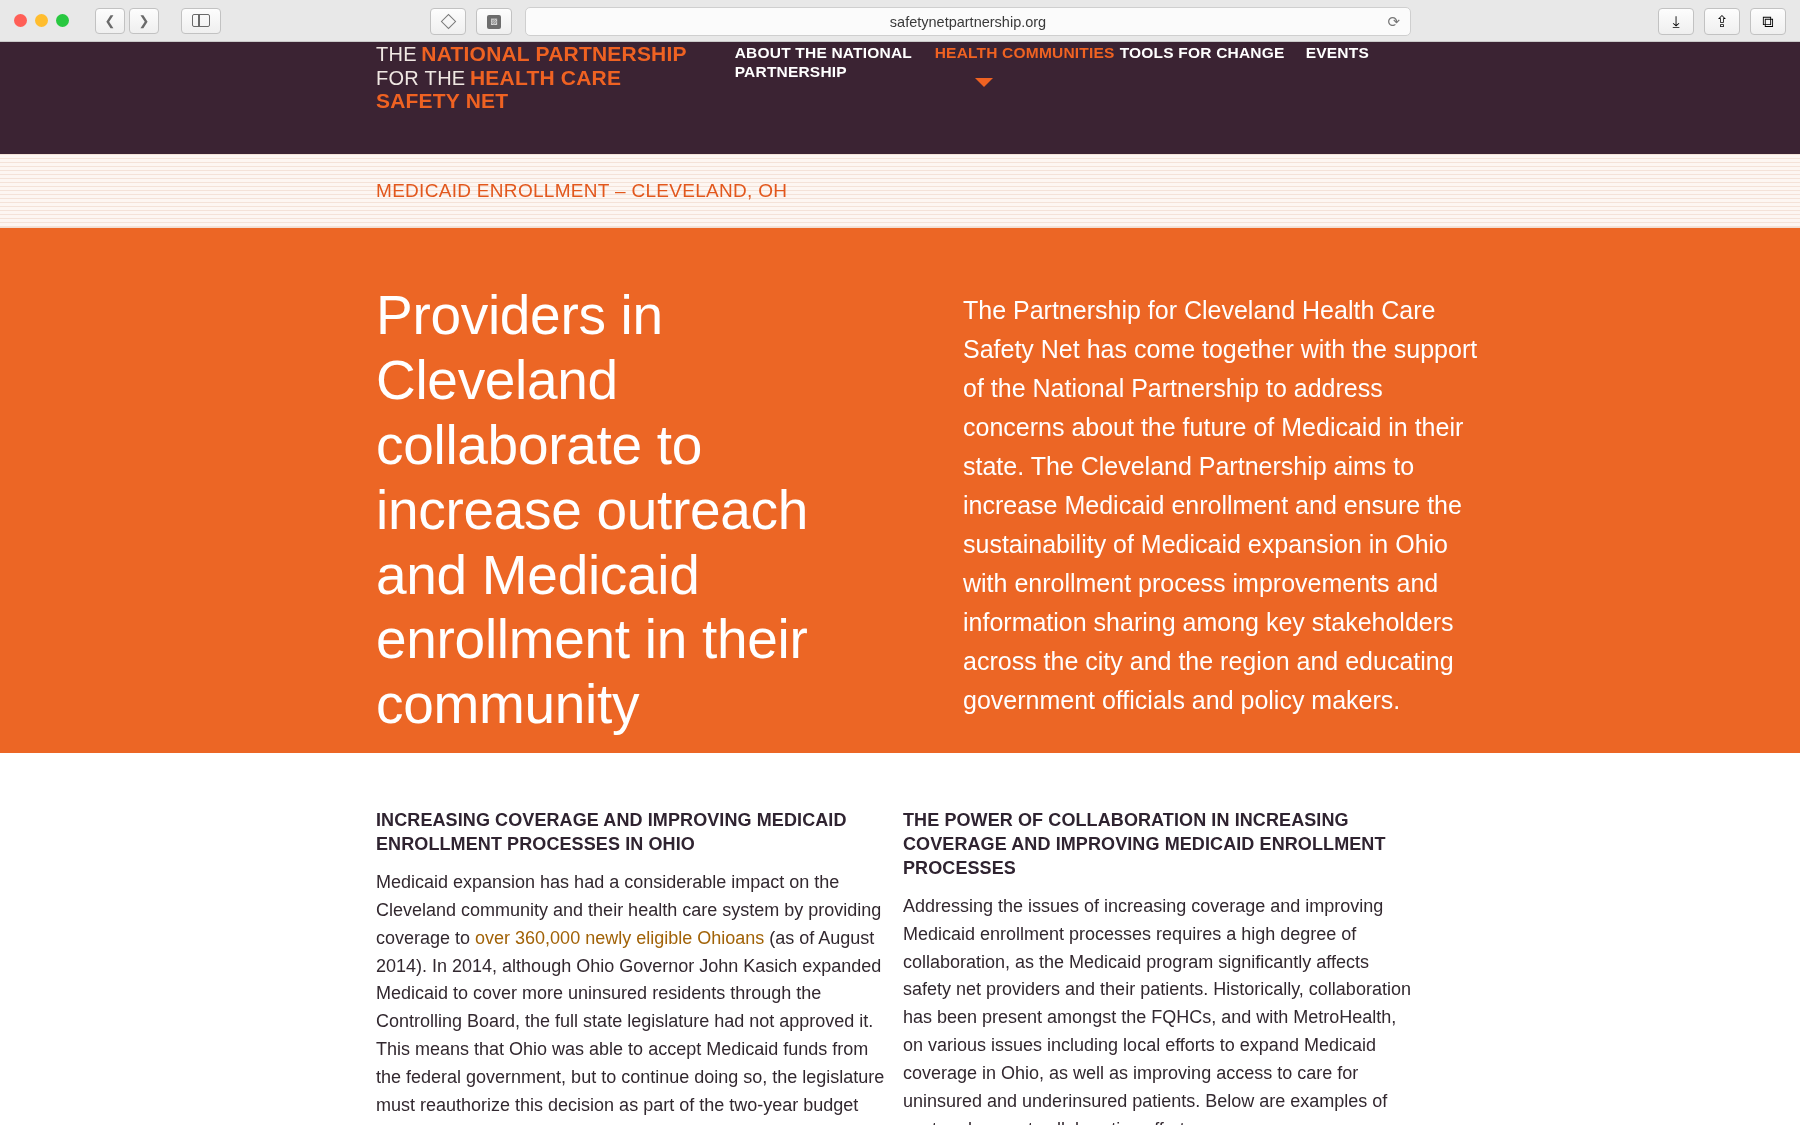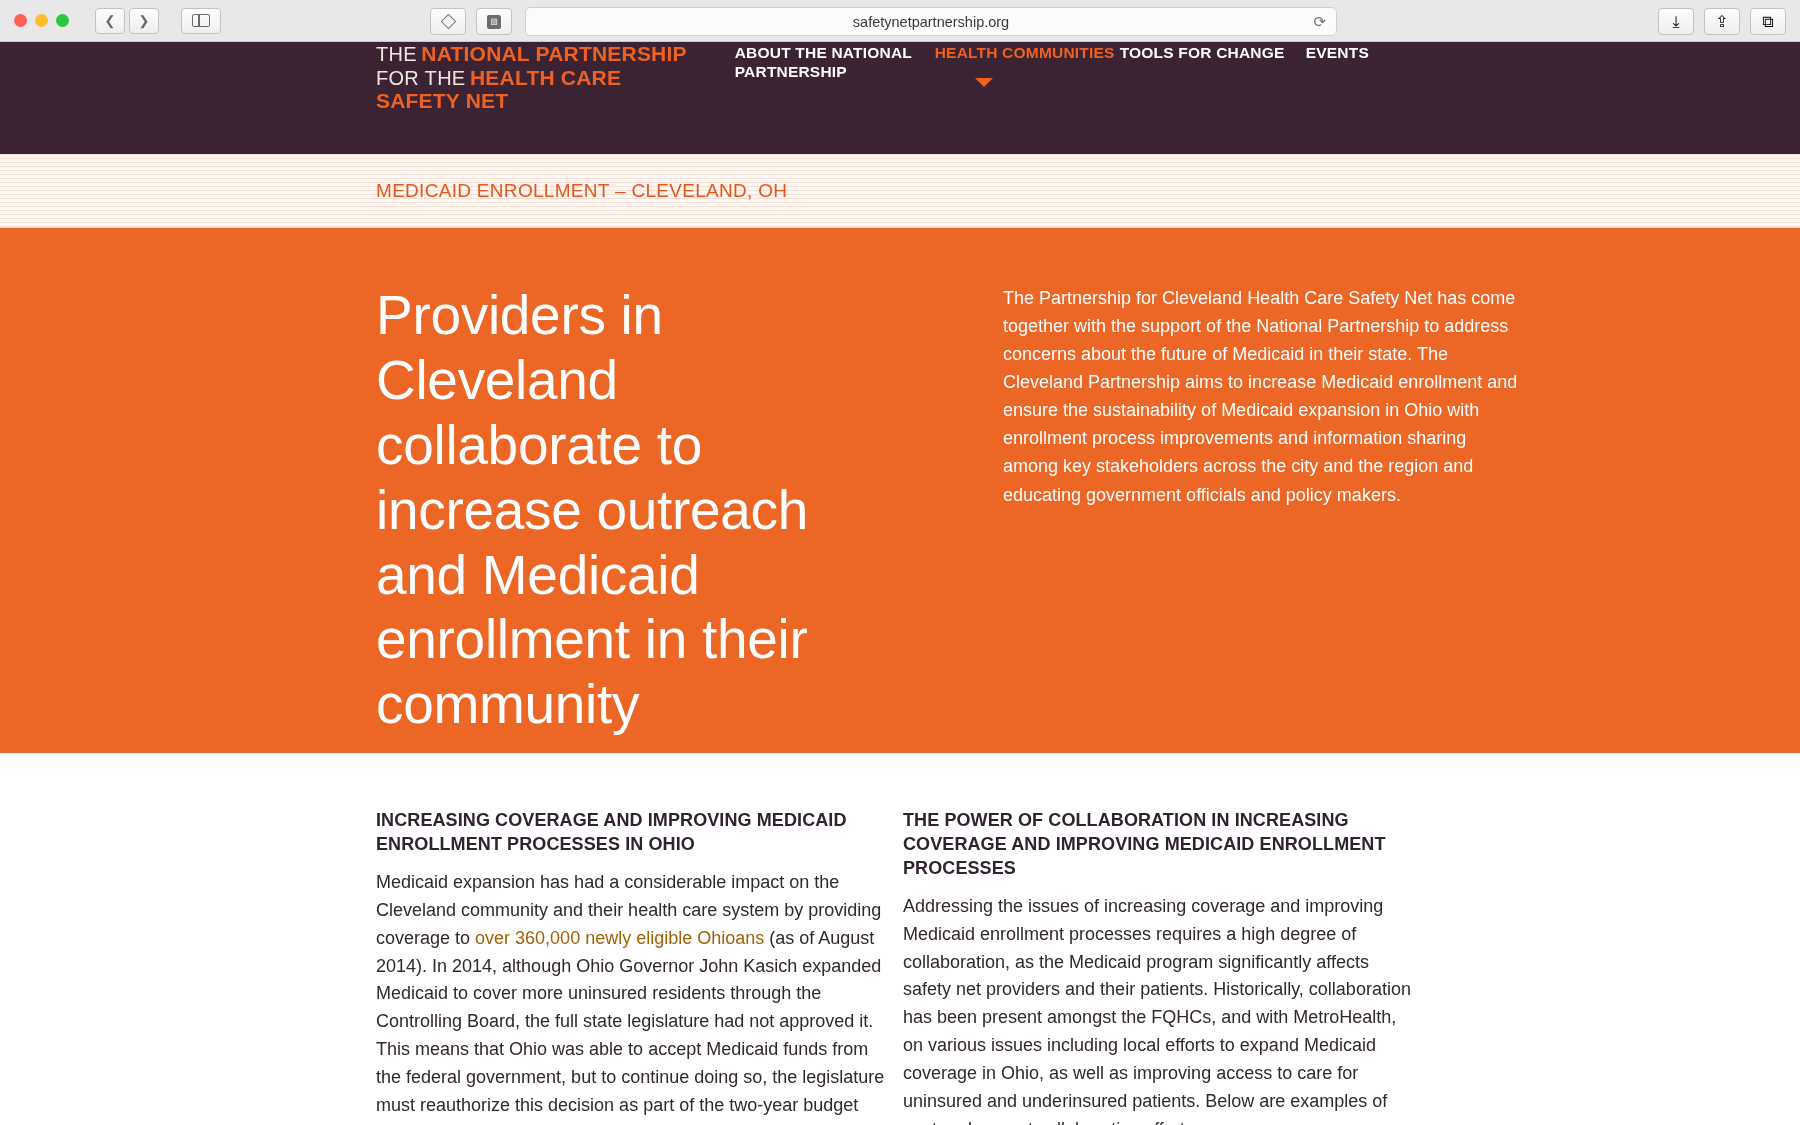--- a/index.html
+++ b/index.html
@@ -69,21 +69,21 @@
     transform: rotate(45deg);
   }
   .shield-sq {
     width: 14px; height: 14px; background: #6d6d6d; border-radius: 2px;
     color: #efefef; font-size: 8px; display: flex; align-items: center; justify-content: center;
     font-family: "Liberation Sans", sans-serif;
   }
 
   .url-bar {
     position: absolute; left: 525px; top: 7px;
-    width: 812px; height: 29px;
+    width: 886px; height: 29px;
     background: #fbfbfb;
     border: 1px solid #cfcfcf;
     border-radius: 5px;
     display: flex; align-items: center; justify-content: center;
     font-size: 14.5px; color: #3a3a3a;
   }
   .reload-icon {
     position: absolute; right: 10px; top: 50%; transform: translateY(-50%);
     font-size: 15px; color: #777;
   }
@@ -143,38 +143,37 @@
   .crumb-text {
     color: #e2571c; font-size: 19px; font-weight: normal; letter-spacing: .3px;
   }
 
   
   .hero {
     background: #ec6625;
     padding: 55px 0 60px 376px;
     display: flex;
     height: 525px;
-    gap: 40px;
   }
   .hero-title {
     color: #ffffff;
     font-size: 55px;
     line-height: 1.18;
     font-weight: normal;
     width: 505px;
     margin: 0;
     letter-spacing: -.3px;
   }
   .hero-body {
     color: #ffffff;
-    font-size: 18px;
+    font-size: 25px;
     line-height: 1.56;
     width: 520px;
     margin-left: 82px;
-    margin-top: 1px;
+    margin-top: 8px;
   }
 
   
   .content {
     display: flex;
     padding: 56px 0 0 376px;
     background: #ffffff;
   }
   .col { width: 510px; }
   .col.right { margin-left: 527px; position: absolute; left: 0; }

